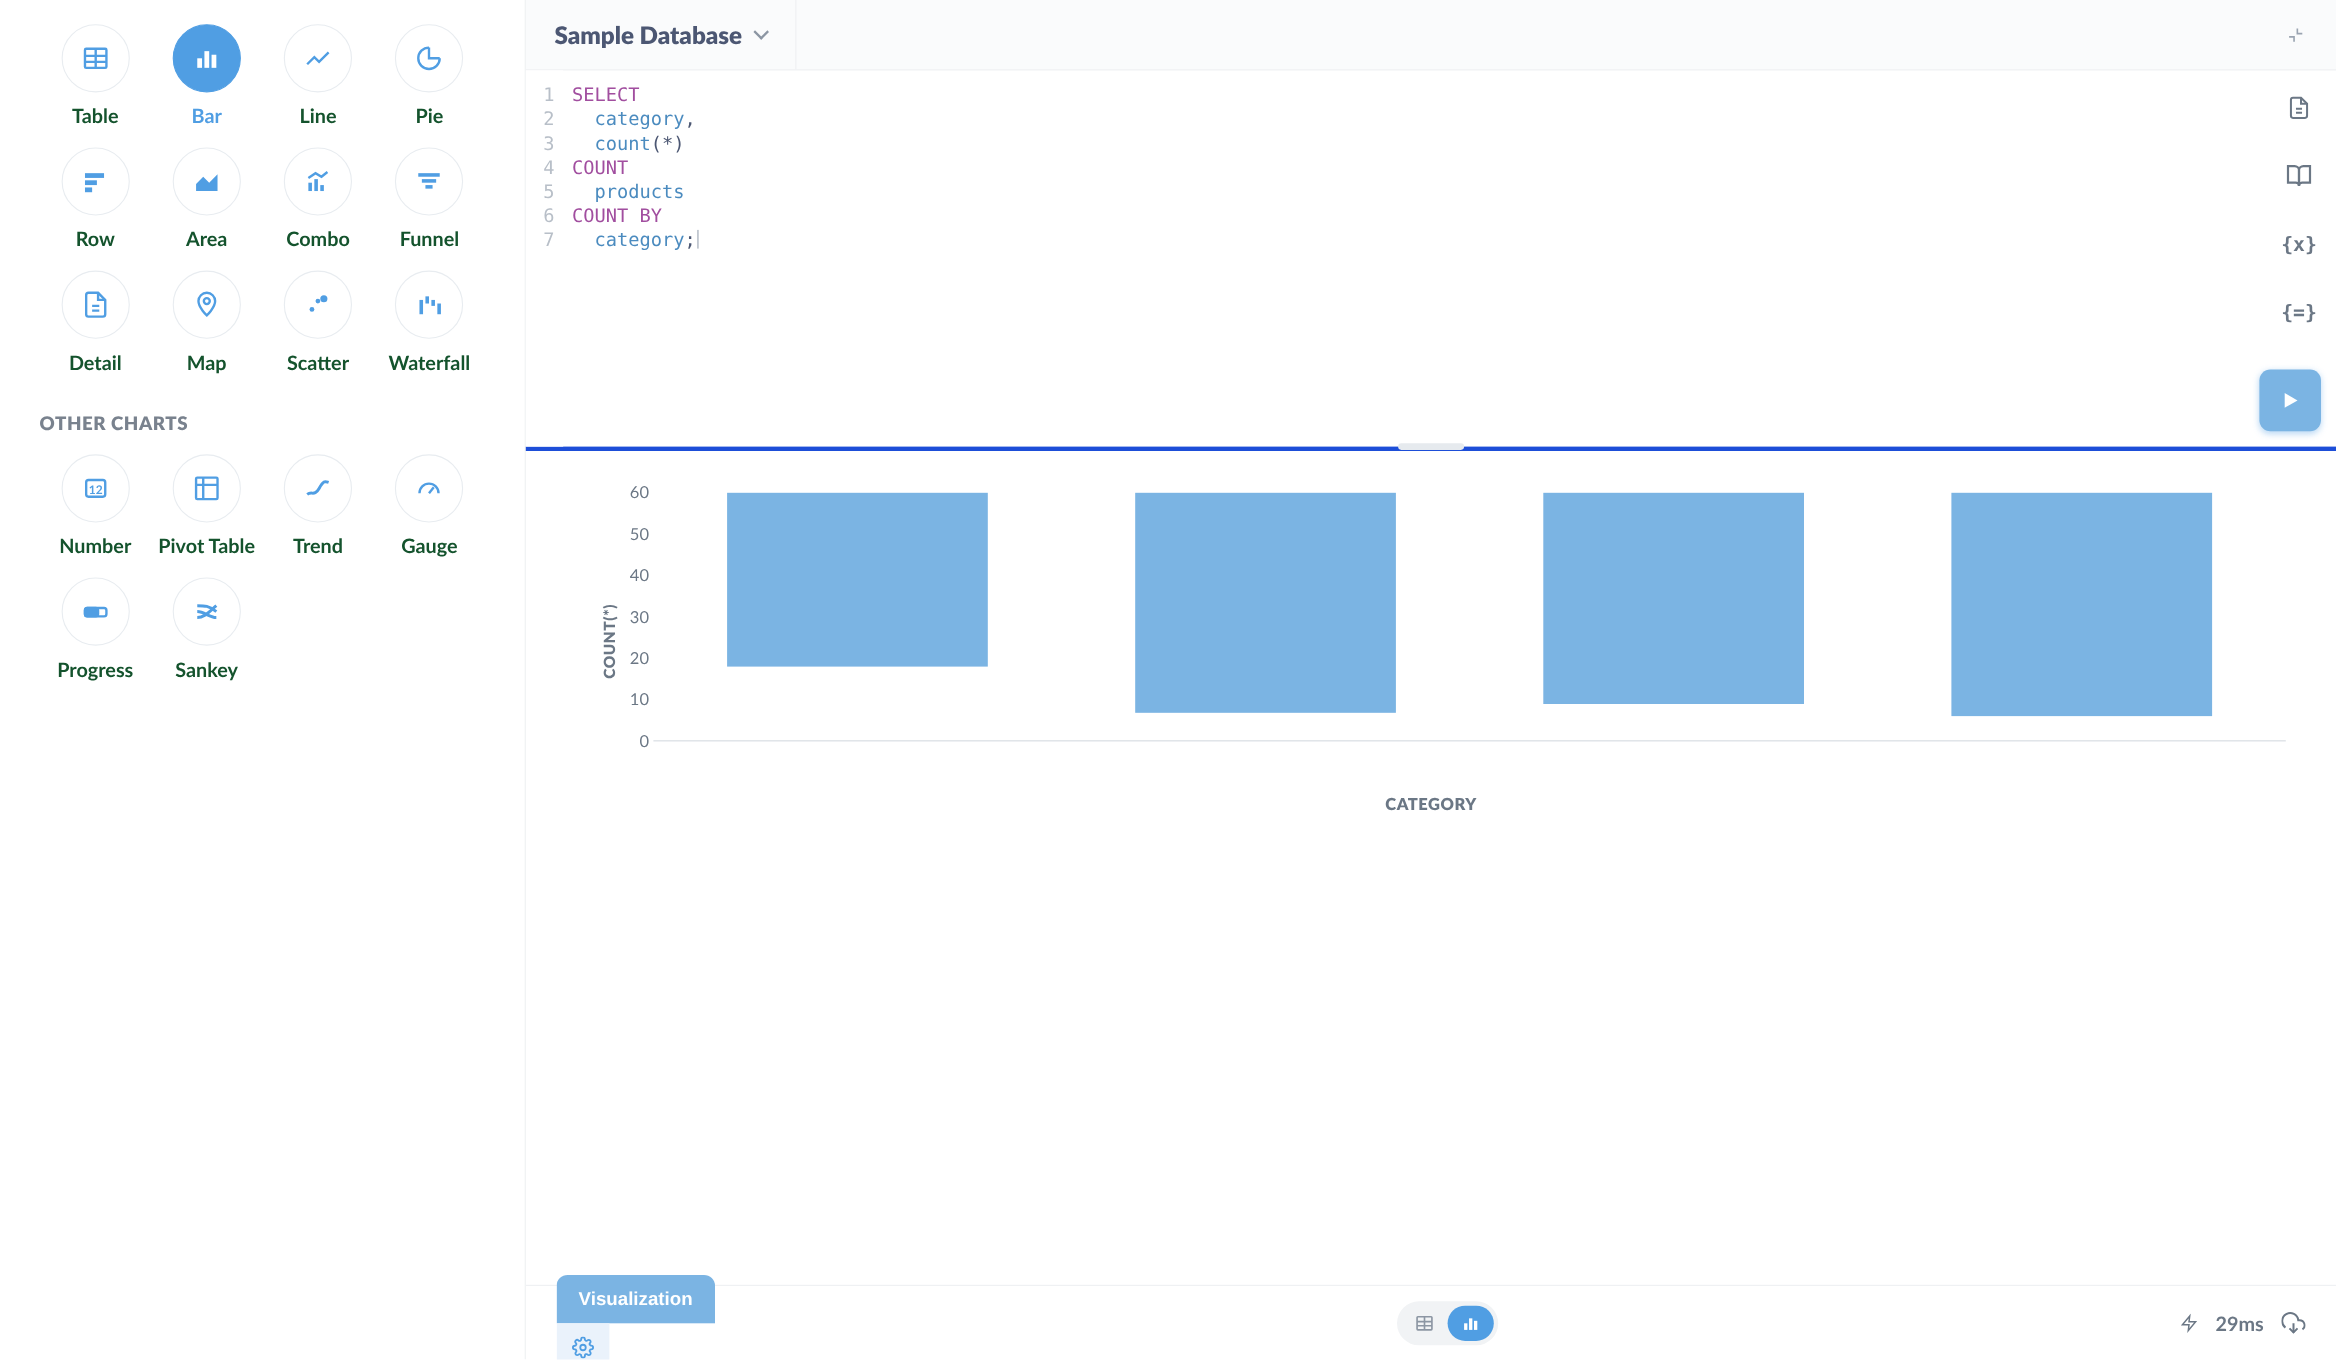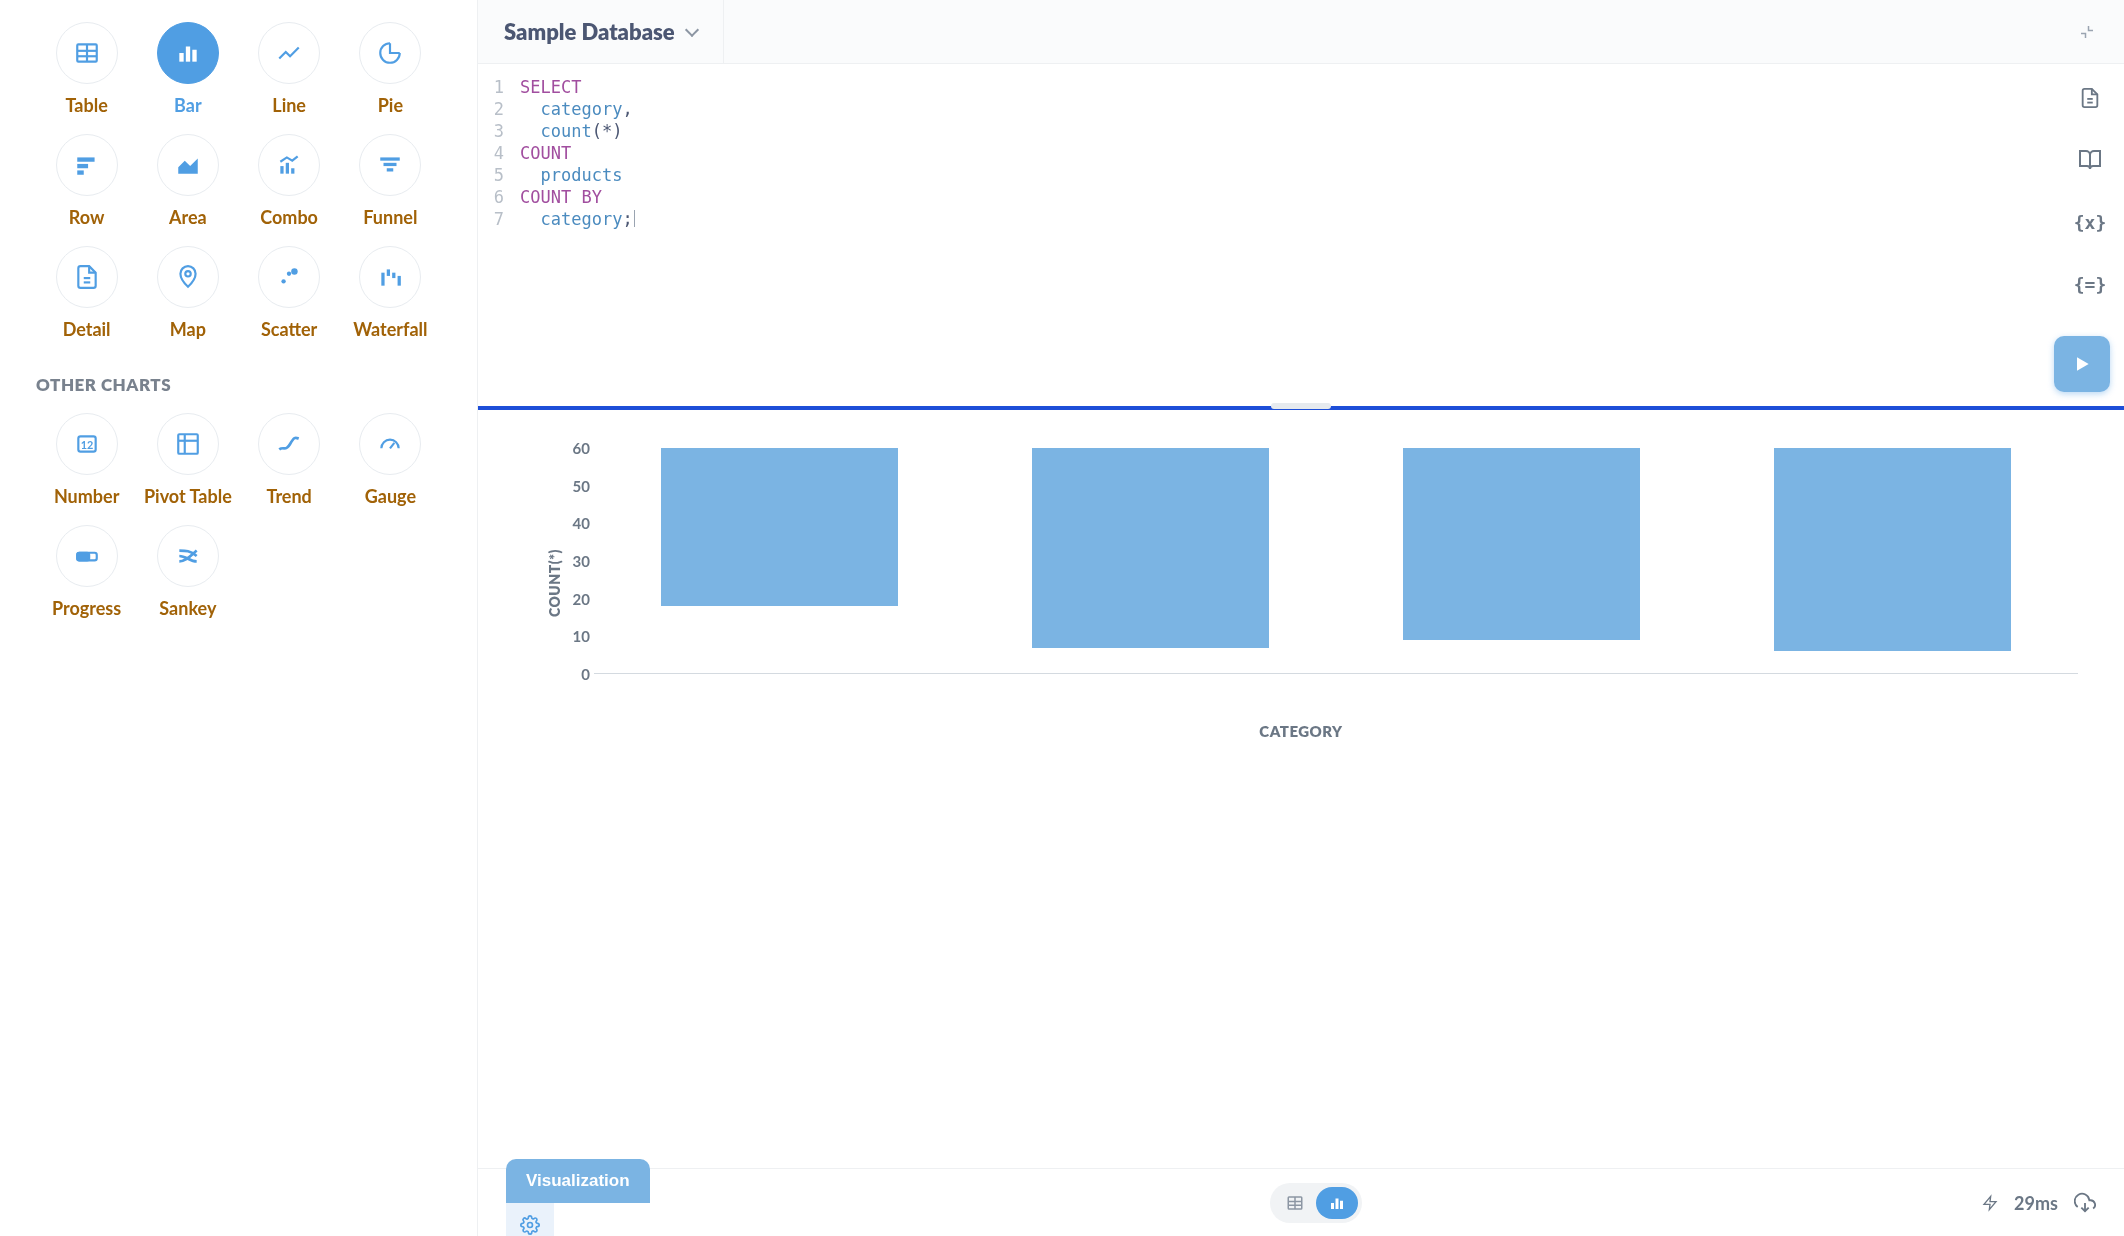--- a/index.html
+++ b/index.html
@@ -12,21 +12,21 @@
     position:relative;
   }
   .viz-grid { display:grid; grid-template-columns:repeat(4, 1fr); gap:18px 0; }
   .viz-item { display:flex; flex-direction:column; align-items:center; cursor:pointer; }
   .viz-circle {
     width:62px; height:62px; border-radius:50%;
     border:1px solid #e8ecf0; display:flex; align-items:center; justify-content:center;
     color:#509EE3; background:#fff;
   }
   .viz-circle.selected { background:#509EE3; color:#fff; border-color:#509EE3; }
-  .viz-label { margin-top:10px; font-size:18px; font-weight:700; color:#a16207; }
+  .viz-label { margin-top:10px; font-size:18px; font-weight:700; color:#14532d; }
   .viz-item.selected .viz-label { color:#509EE3; }
   .section-title { font-size:17px; font-weight:800; letter-spacing:.5px; color:#79828e; margin:34px 0 18px; }
   .done-btn {
     position:absolute; bottom:22px; left:50%; transform:translateX(-50%);
     width:220px; height:48px; border-radius:24px; background:#7BB4E3; color:#fff;
     font-size:20px; font-weight:700; border:none; cursor:pointer;
     box-shadow:0 2px 4px rgba(80,158,227,.3);
   }
   
   .panel-right { flex:1; display:flex; flex-direction:column; height:100%; }
@@ -78,21 +78,21 @@
   .chart-inner { position:relative; width:100%; height:270px; }
   .y-axis-label {
     position:absolute; left:6px; top:50%; transform:translateY(-50%) rotate(-90deg);
     transform-origin:center; font-size:14px; font-weight:800; color:#6b7785; letter-spacing:.5px;
     white-space: nowrap;
   }
   .plot {
     position:absolute; left:80px; right:10px; top:0; bottom:44px;
   }
   .y-ticks { position:absolute; left:40px; top:0; bottom:44px; width:36px; }
-  .y-tick { position:absolute; right:0; transform:translateY(50%); font-size:15px; font-weight:700; color:#6b7785; text-align:right; width:100%;}
+  .y-tick { position:absolute; right:0; transform:translateY(50%); font-size:15px; font-weight:400; color:#6b7785; text-align:right; width:100%;}
   .x-axis-line { position:absolute; left:80px; right:10px; bottom:44px; height:1px; background:#d4dae0;}
   .bars { position:absolute; inset:0; display:flex; align-items:flex-end; }
   .bar-slot { flex:1; display:flex; flex-direction:column; align-items:center; height:100%; position:relative;}
   .bar { width:64%; background:#7BB4E3; }
   .x-labels { position:absolute; left:80px; right:10px; bottom:14px; display:flex; }
   .x-label { flex:1; text-align:center; font-size:16px; font-weight:700; color:#6b7785;}
   .x-axis-label { text-align:center; font-size:15px; font-weight:800; color:#6b7785; letter-spacing:.5px; margin-top:4px;}
   
   .footer {
     height:68px; border-top:1px solid #eef0f2; display:flex; align-items:center;

